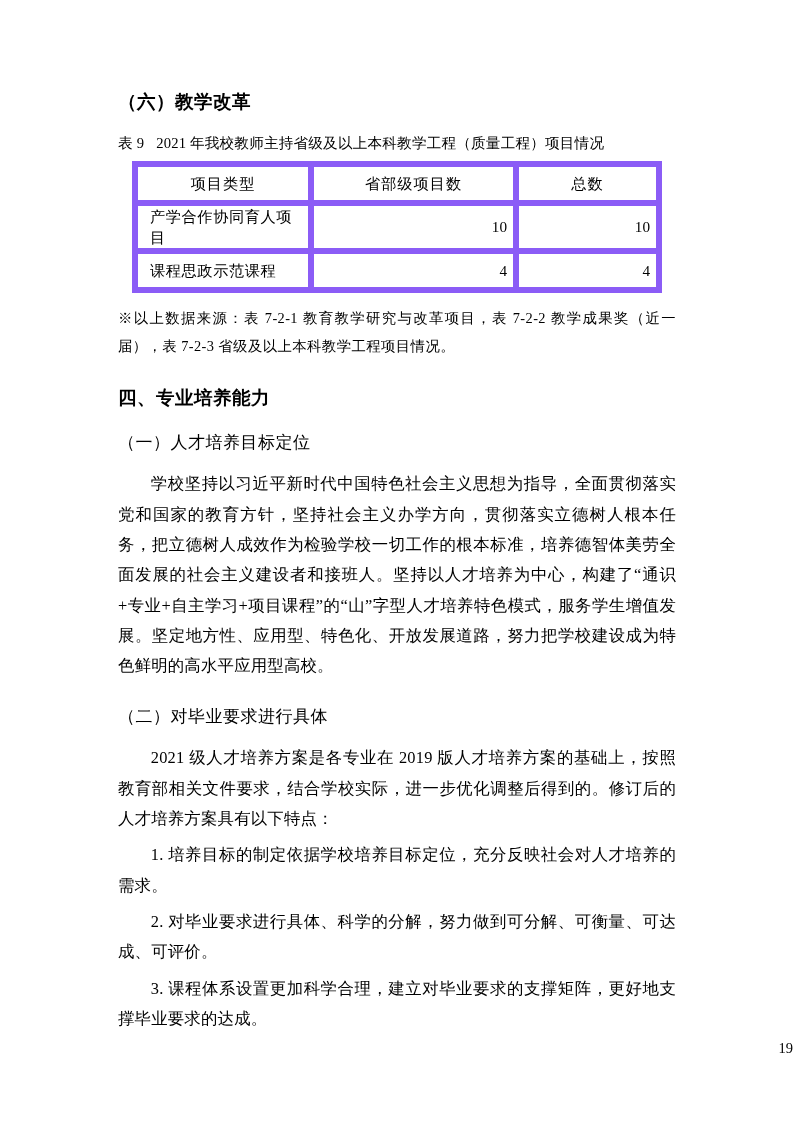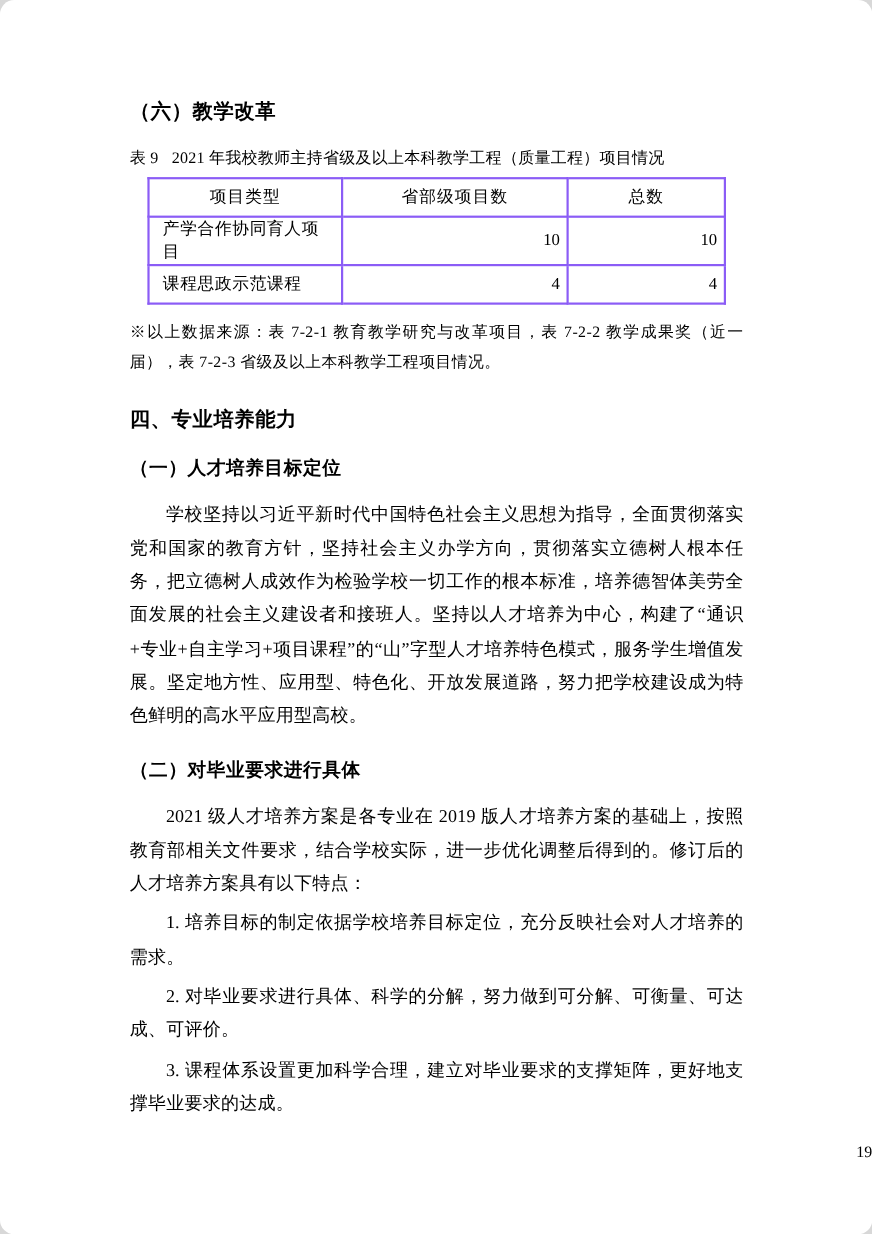--- a/index.html
+++ b/index.html
@@ -10,39 +10,38 @@
   .page {
     width: 793px;
     height: 1122px;
     background: #ffffff;
     position: relative;
     margin: 0 auto;
     box-sizing: border-box;
     font-family: "Liberation Serif", "DejaVu Serif", serif;
     color: #000000;
     overflow: hidden;
-    border-radius: 13px;
   }
   .content {
     position: absolute;
     left: 118px;
     top: 88px;
     width: 558px;
   }
   .h-sec {
     font-family: "DejaVu Sans", "Liberation Sans", sans-serif;
     font-weight: bold;
     font-size: 18.5px;
     letter-spacing: 0.5px;
     margin: 0 0 18px 0;
     line-height: 1.5;
   }
   .h-sub {
     font-family: "DejaVu Sans", "Liberation Sans", sans-serif;
-    font-weight: bold;
+    font-weight: normal;
     font-size: 17px;
     letter-spacing: 0.5px;
     margin: 0 0 14px 0;
     line-height: 1.5;
   }
   p.body {
     font-size: 16.4px;
     line-height: 1.85;
     margin: 0 0 6px 0;
     text-align: justify;
@@ -61,21 +60,21 @@
   }
   .tbl-caption .sp { display: inline-block; width: 12px; }
 
   table.data {
     border-collapse: collapse;
     margin: 0 auto;
     width: 524px;
     table-layout: fixed;
   }
   table.data th, table.data td {
-    border: 2px solid #8b5cf6;
+    border: 6px solid #8b5cf6;
     height: 33px;
     font-size: 15.2px;
     font-weight: normal;
     padding: 0 6px;
     line-height: 1.4;
     margin-top: 48px;
   }
   table.data th {
     text-align: center;
     letter-spacing: 1px;

